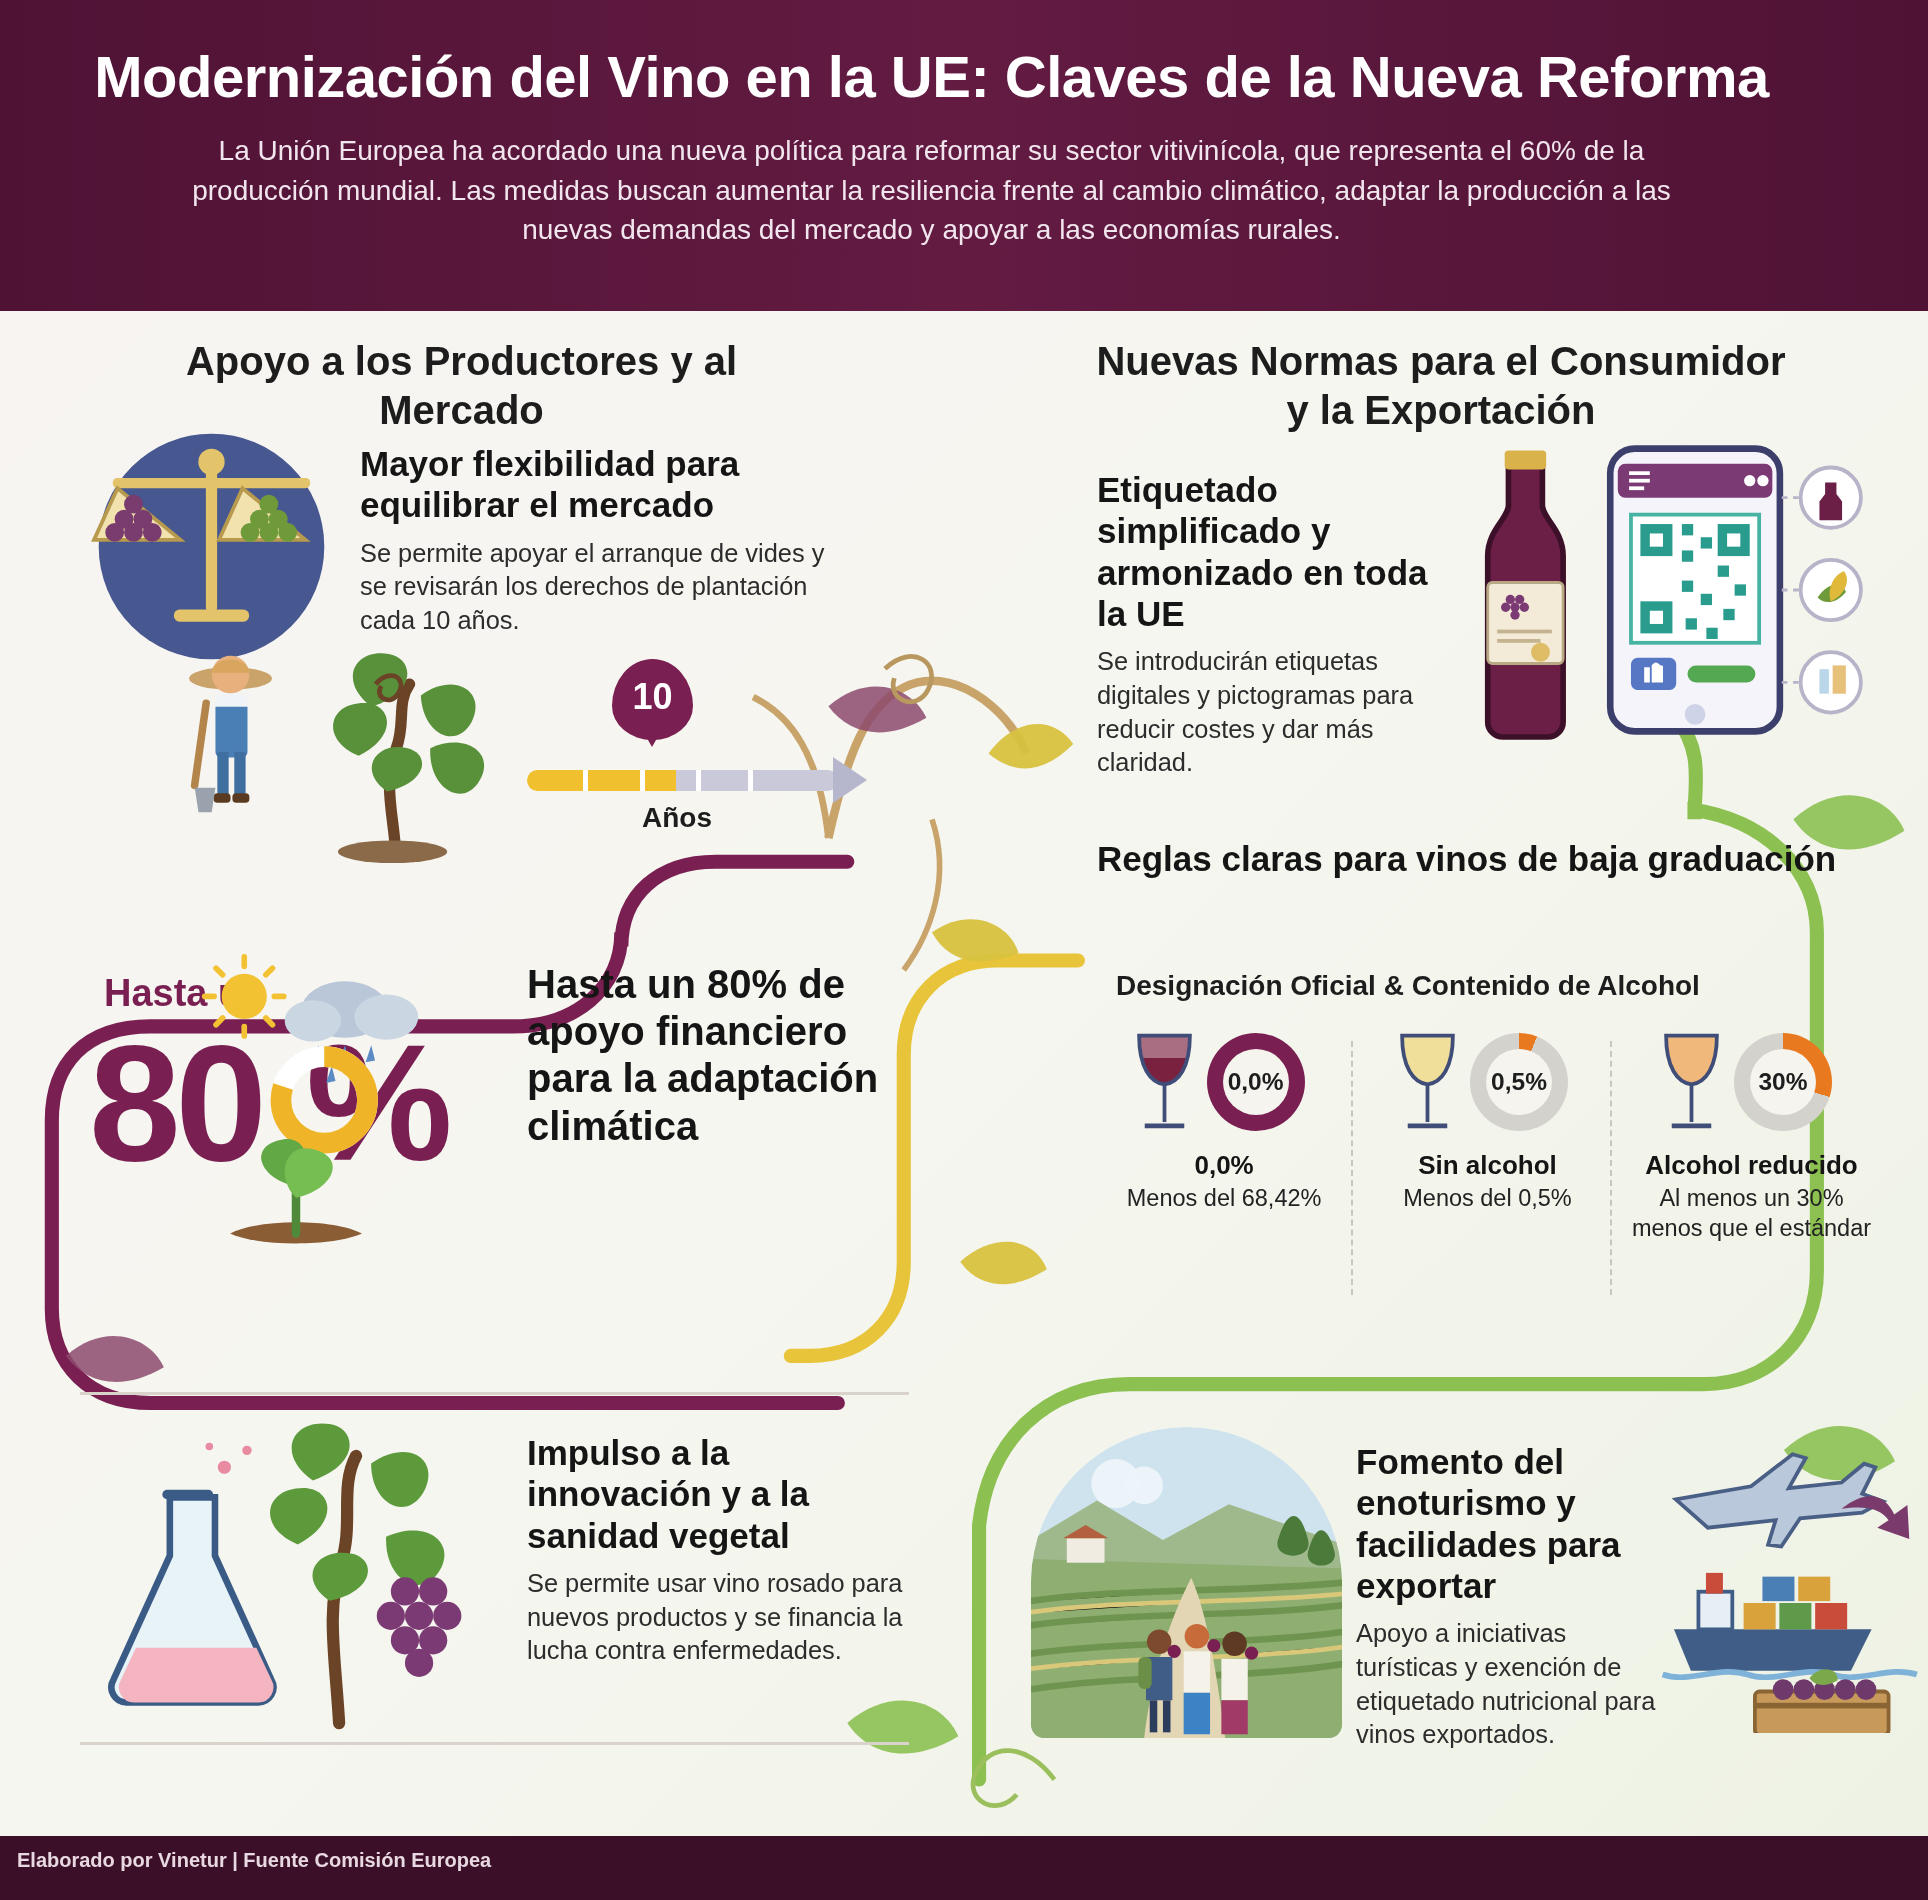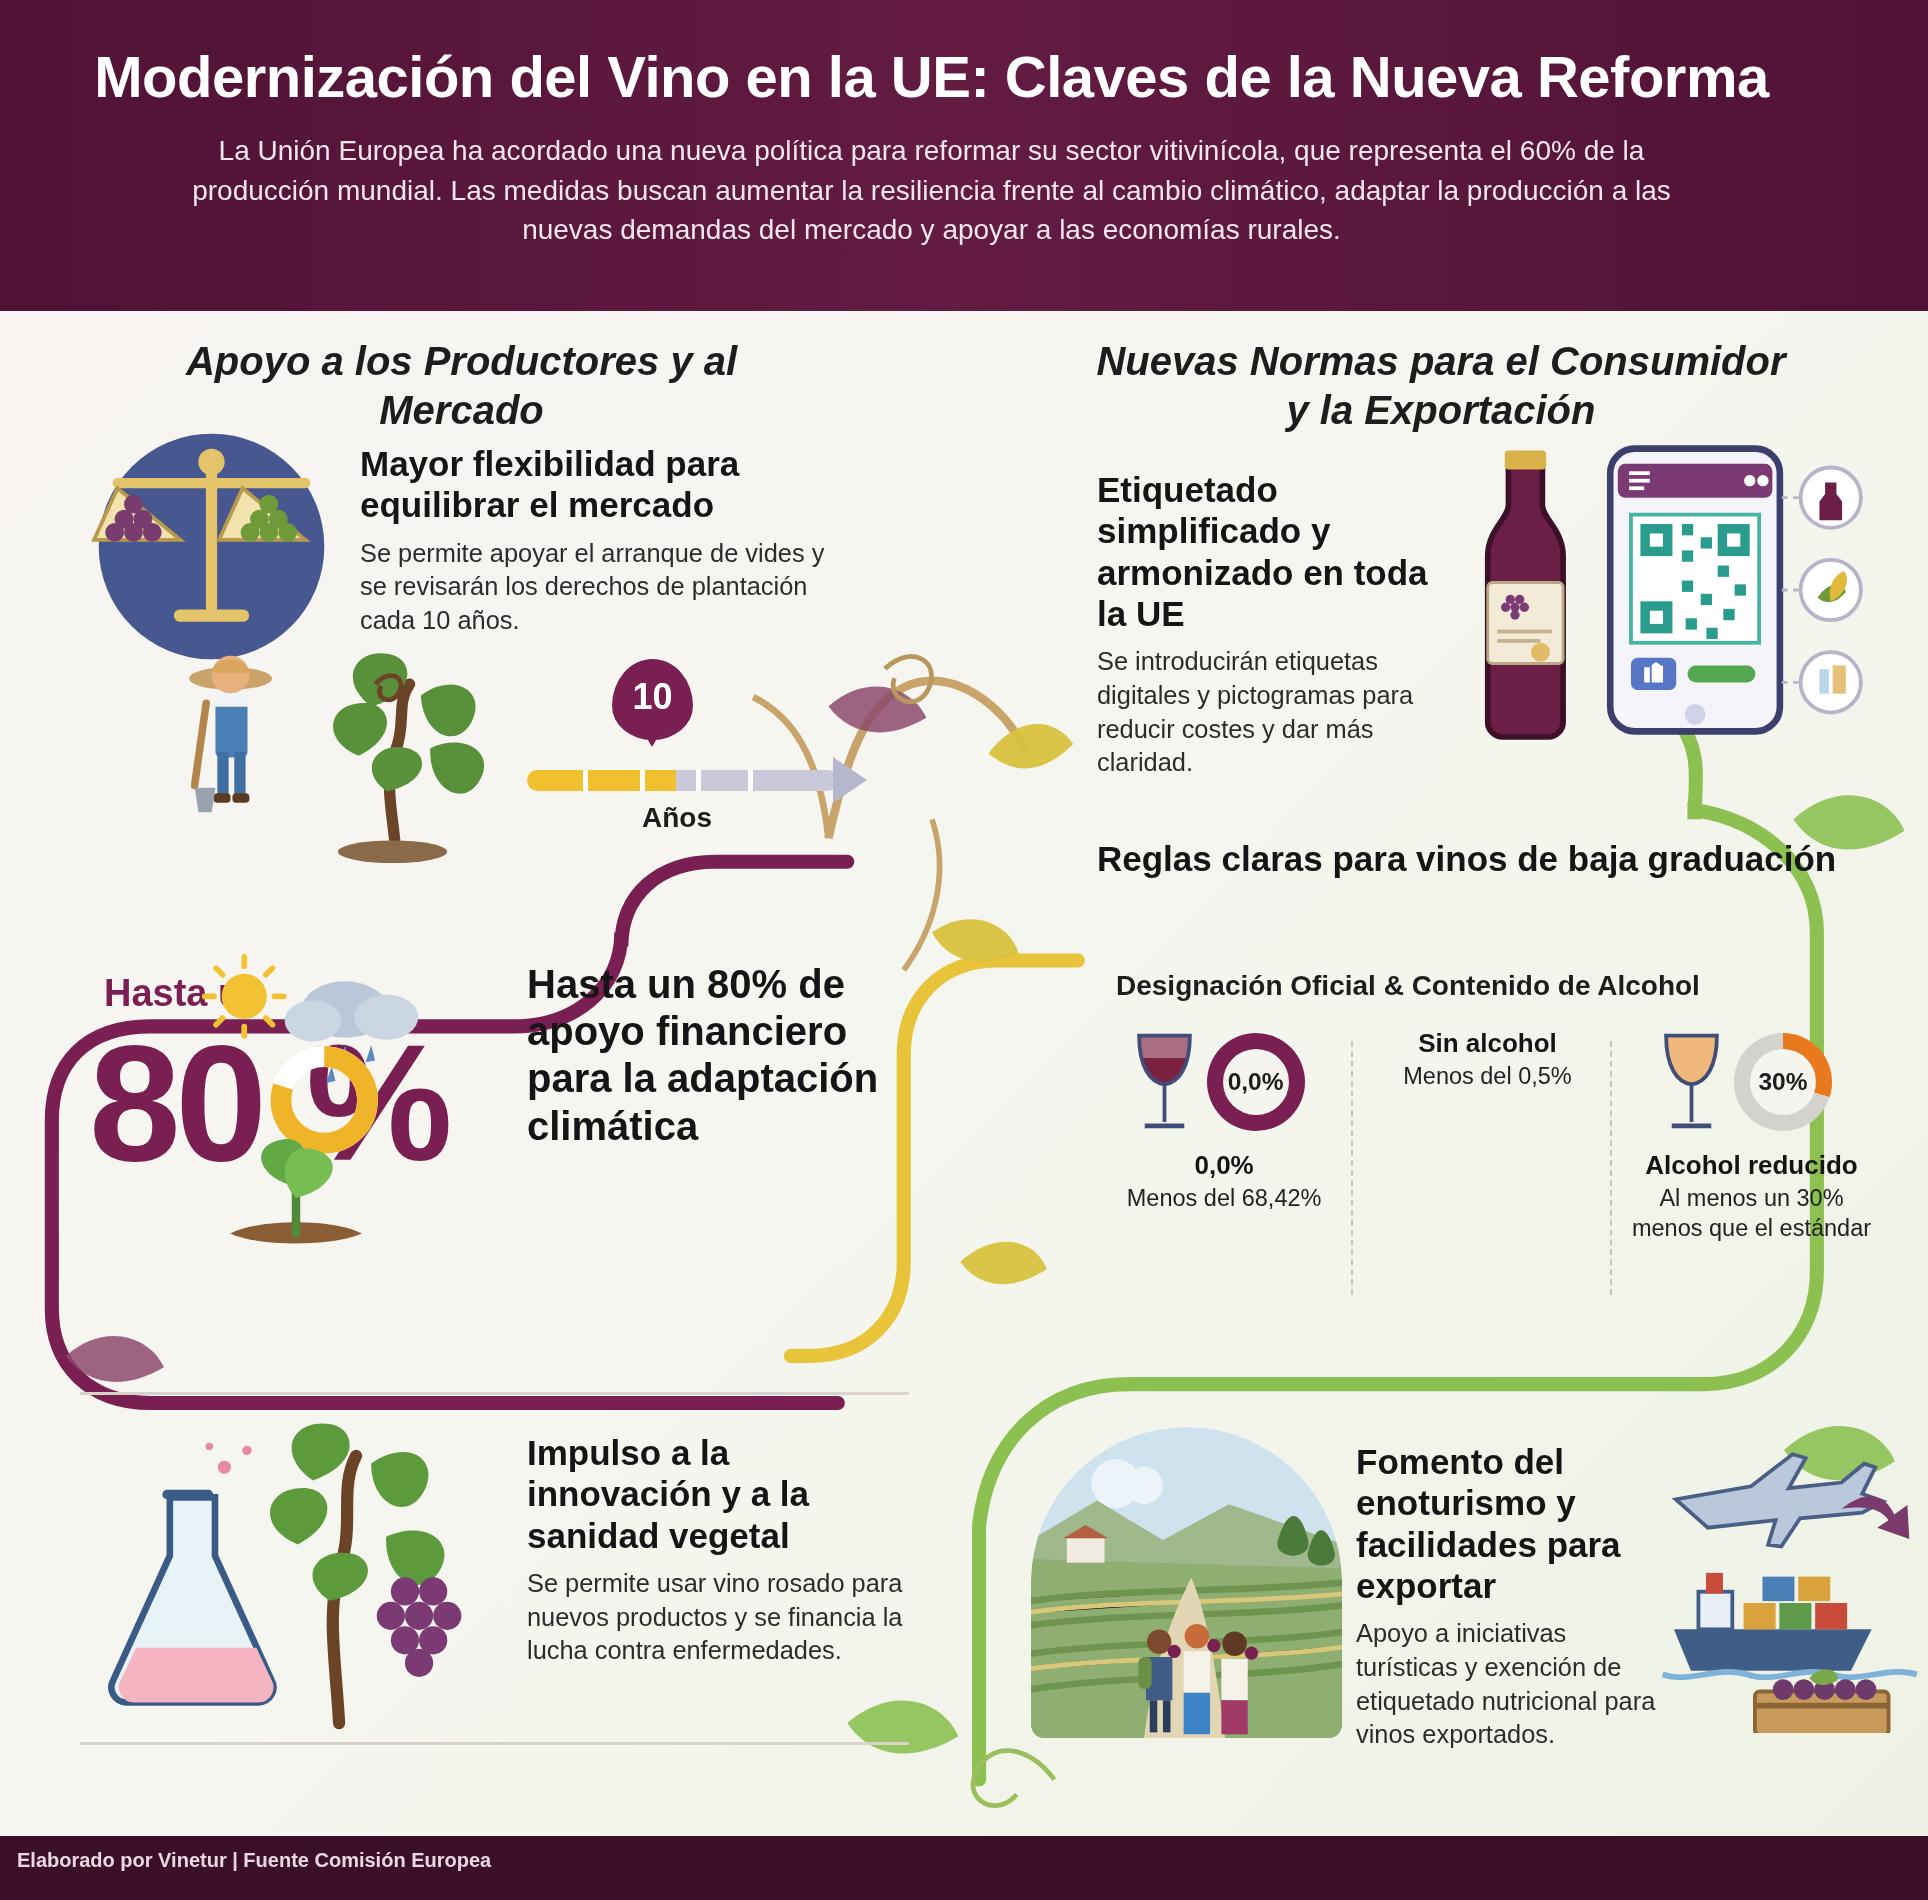--- a/index.html
+++ b/index.html
@@ -75,21 +75,20 @@
   }
 
   
   .col-head {
     position: absolute;
     color: #1d1d1d;
     font-size: 40px;
     font-weight: bold;
     line-height: 1.22;
     text-align: center;
-    font-style: italic;
   }
   #head-left  { left: 113px; top: 26px;  width: 697px; }
   #head-right { left: 1083px; top: 26px; width: 716px; }
 
   
   .block { position: absolute; }
   .block h3 {
     margin: 0 0 11.3px 0;
     font-size: 35px;
     line-height: 1.18;
@@ -506,20 +505,31 @@
         </svg>
         <div class="donut" style="background: conic-gradient(#7a1f52 0 100%, #d4d2cc 0 100%);">
           <div class="hole">0,0%</div>
         </div>
       </div>
       <div class="d-title">0,0%</div>
       <div class="d-desc">Menos del 68,42%</div>
     </div>
 
     <div class="donut-cell" style="left:269px">
+      <div class="donut-wrap">
+        <svg class="glass" viewBox="0 0 86 118" xmlns="http://www.w3.org/2000/svg">
+          <path d="M16 8 h54 c 0 34 -12 50 -27 52 c -15 -2 -27 -18 -27 -52 z" fill="#f0df9a"></path>
+          <path d="M16 8 h54 c 0 34 -12 50 -27 52 c -15 -2 -27 -18 -27 -52 z" fill="none" stroke="#3f4d78" stroke-width="4"></path>
+          <line x1="43" y1="60" x2="43" y2="100" stroke="#3f4d78" stroke-width="4"></line>
+          <line x1="22" y1="104" x2="64" y2="104" stroke="#3f4d78" stroke-width="5"></line>
+        </svg>
+        <div class="donut" style="background: conic-gradient(#e8791f 0 6%, #d4d2cc 6% 100%);">
+          <div class="hole">0,5%</div>
+        </div>
+      </div>
       <div class="d-title">Sin alcohol</div>
       <div class="d-desc">Menos del 0,5%</div>
     </div>
 
     <div class="donut-cell" style="left:533px">
       <div class="donut-wrap">
         <svg class="glass" viewBox="0 0 86 118" xmlns="http://www.w3.org/2000/svg">
           <path d="M16 8 h54 c 0 34 -12 50 -27 52 c -15 -2 -27 -18 -27 -52 z" fill="#f0b87a"></path>
           <path d="M16 8 h54 c 0 34 -12 50 -27 52 c -15 -2 -27 -18 -27 -52 z" fill="none" stroke="#3f4d78" stroke-width="4"></path>
           <line x1="43" y1="60" x2="43" y2="100" stroke="#3f4d78" stroke-width="4"></line>

